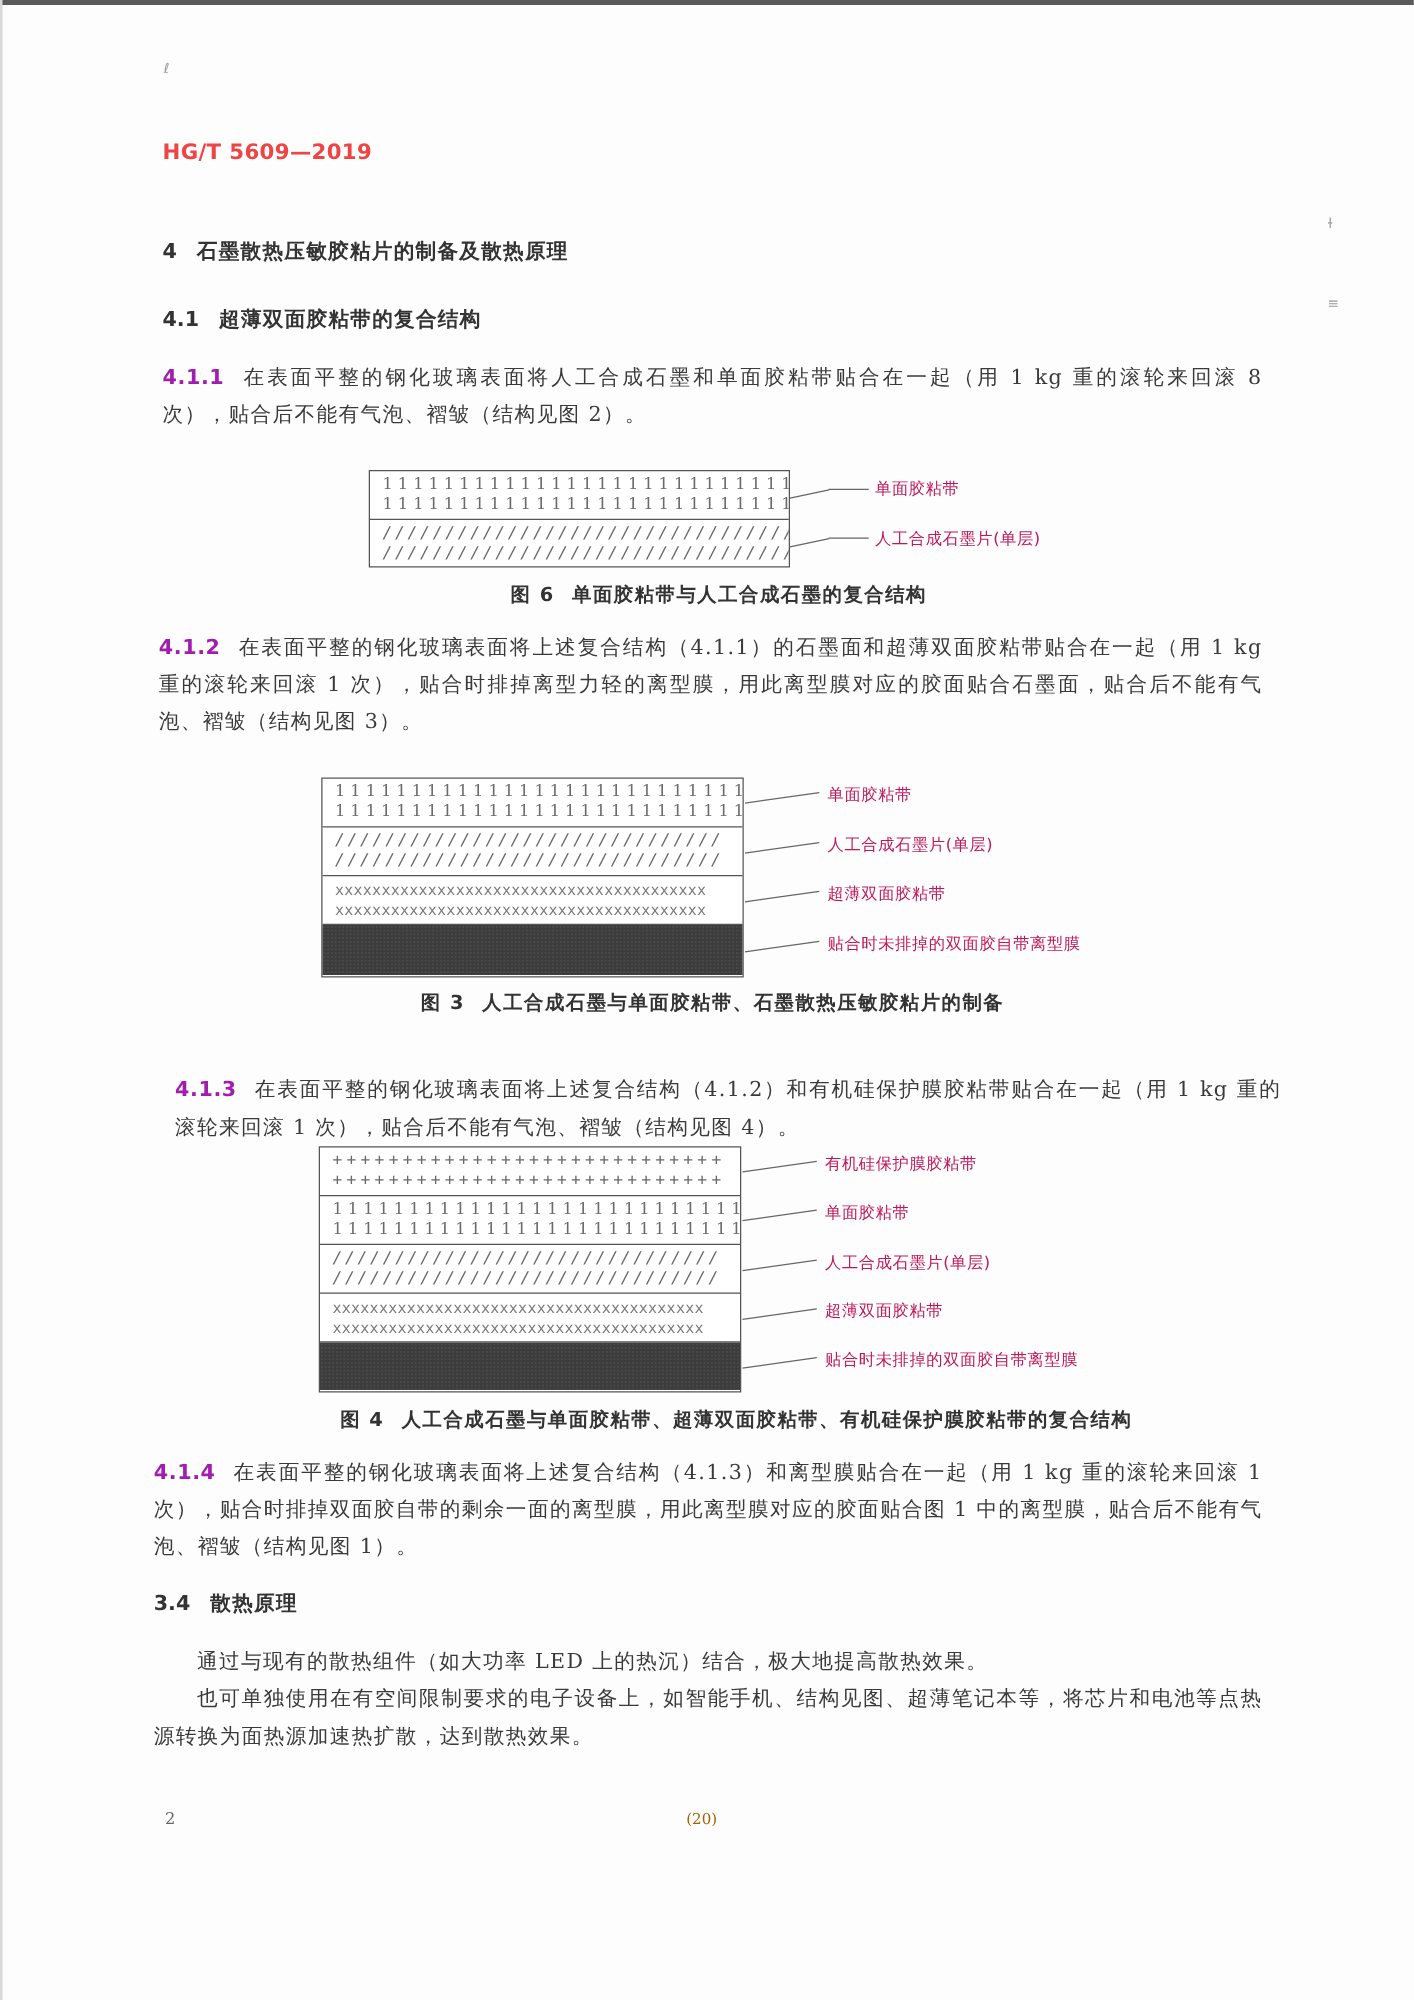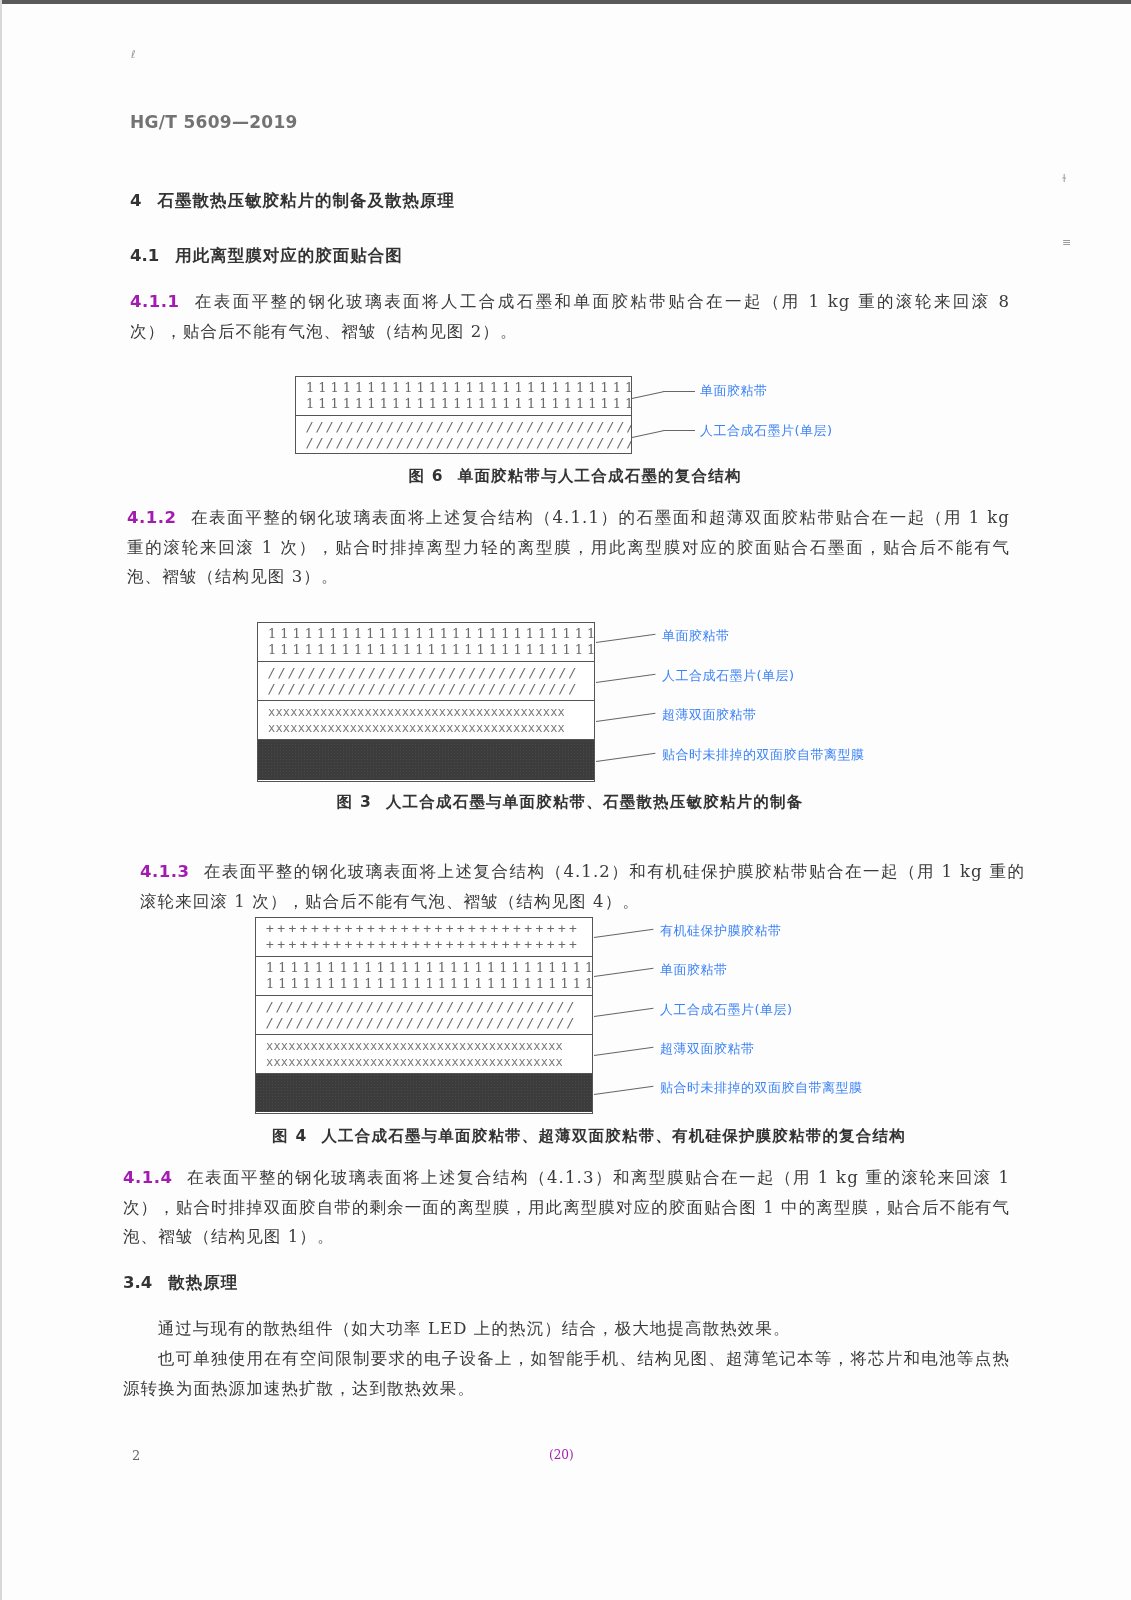--- a/index.html
+++ b/index.html
@@ -7,21 +7,21 @@
     width: 1131px; height: 1600px; position: relative; overflow: hidden;
     background: #fdfdfd;
     font-family: "DejaVu Serif", "Liberation Serif", serif;
     color: #2e2e2e;
   }
   .scan-top { position: absolute; left: 0; top: 0; width: 1131px; height: 4px; background: #5a5a5a; }
   .scan-left { position: absolute; left: 0; top: 0; width: 2px; height: 1600px; background: #d8d8d8; }
   .speck { position: absolute; color: #9a9a9a; font-size: 11px; font-family: "DejaVu Sans", sans-serif; }
 
   .abs { position: absolute; }
-  .std-no { left: 130px; top: 112px; font-family: "DejaVu Sans", sans-serif; font-size: 17px; font-weight: bold; color: #737373; letter-spacing: 0.3px; }
+  .std-no { left: 130px; top: 112px; font-family: "DejaVu Sans", sans-serif; font-size: 17px; font-weight: bold; color: #ef4444; letter-spacing: 0.3px; }
   .heading { font-family: "DejaVu Sans", sans-serif; font-size: 16.5px; font-weight: bold; color: #333; letter-spacing: 1px; }
   .heading .num { display: inline-block; margin-right: 16px; letter-spacing: 0; }
   .para { font-size: 16.5px; line-height: 29.5px; color: #3a3a3a; letter-spacing: 1.1px; text-align: justify; }
   .para .clause { font-family: "DejaVu Sans", sans-serif; font-weight: bold; margin-right: 14px; letter-spacing: 0.5px; color: #a21caf; }
   .indent { text-indent: 2.1em; }
   .caption { font-family: "DejaVu Sans", sans-serif; font-weight: bold; font-size: 15.5px; color: #333; letter-spacing: 1.2px; text-align: center; }
   .caption .fig-no { margin-right: 14px; }
 
   
   .stack { position: absolute; border: 1.5px solid #555; background: #fff; box-sizing: border-box; }
@@ -29,42 +29,42 @@
            font-family: "DejaVu Sans Mono", "Liberation Mono", monospace; color: #6a6a6a; font-size: 13px;
            line-height: 16px; padding: 3px 0 0 10px; white-space: pre; letter-spacing: 1.6px; }
   .layer:last-child { border-bottom: none; }
   .layer.dark { background: #3c3c3c; background-image: radial-gradient(#4a4a4a 1px, transparent 1px); background-size: 3px 3px; }
   .layer.ones { font-family: "DejaVu Serif", serif; letter-spacing: 4px; }
   .layer.slash { letter-spacing: 2.2px; font-style: italic; }
   .layer.cross { font-size: 12px; letter-spacing: 0.2px; color: #7a7a7a; }
   .layer.plus { letter-spacing: 3.4px; }
 
   .leader { position: absolute; height: 1px; background: #666; transform-origin: left center; }
-  .label { position: absolute; font-family: "DejaVu Sans", sans-serif; font-size: 13px; color: #3b82f6; letter-spacing: 0.5px; white-space: nowrap; }
+  .label { position: absolute; font-family: "DejaVu Sans", sans-serif; font-size: 13px; color: #be185d; letter-spacing: 0.5px; white-space: nowrap; }
 
   .footer-page { left: 132px; top: 1448px; font-size: 13px; color: #666; }
-  .footer-mid { left: 549px; top: 1448px; font-size: 12px; color: #a21caf; }
+  .footer-mid { left: 549px; top: 1448px; font-size: 12px; color: #a16207; }
 </style>
 </head>
 <body>
 
 <div class="scan-top"></div>
 <div class="scan-left"></div>
 <span class="speck" style="left:131px;top:48px;">ℓ</span>
 <span class="speck" style="left:1062px;top:172px;">ɫ</span>
 <span class="speck" style="left:1062px;top:236px;">≡</span>
 
 <div class="abs std-no">HG/T 5609—2019</div>
 
 <div class="abs heading" style="left:130px;top:190px;">
   <span class="num">4</span><span>石墨散热压敏胶粘片的制备及散热原理</span>
 </div>
 
 <div class="abs heading" style="left:130px;top:245px;">
-  <span class="num">4.1</span><span>用此离型膜对应的胶面贴合图</span>
+  <span class="num">4.1</span><span>超薄双面胶粘带的复合结构</span>
 </div>
 
 <div class="abs para" style="left:130px;top:287px;width:880px;">
   <span class="clause">4.1.1</span><span>在表面平整的钢化玻璃表面将人工合成石墨和单面胶粘带贴合在一起（用 1 kg 重的滚轮来回滚 8 次），贴合后不能有气泡、褶皱（结构见图 2）。</span>
 </div>
 
 <div class="stack" style="left:295px;top:376px;width:337px;height:78px;">
   <div class="layer ones" style="height:39px;">1111111111111111111111111111111
 1111111111111111111111111111111</div>
   <div class="layer slash" style="height:37px;">//////////////////////////////////

